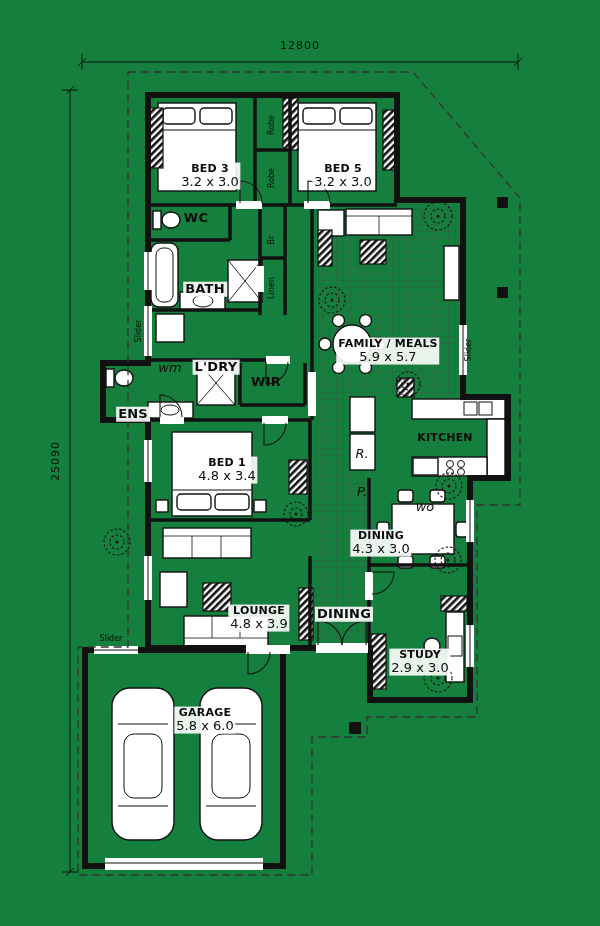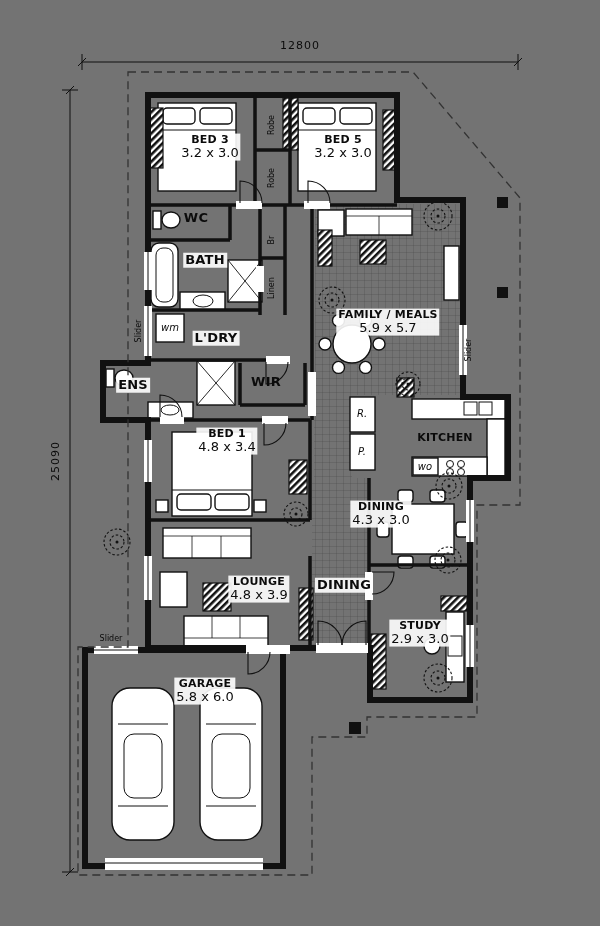--- a/index.html
+++ b/index.html
@@ -1,28 +1,28 @@
 <!DOCTYPE html>
 <html><head>
 <meta charset="utf-8">
 <style>
   html,body{margin:0;padding:0;background:#fff;}
-  .plan{position:relative;width:600px;height:926px;background:#737373;overflow:hidden;
+  .plan{position:relative;width:600px;height:926px;background:#15803d;overflow:hidden;
         font-family:"DejaVu Sans",sans-serif;color:#0b0b0b;}
   .plan svg{position:absolute;left:0;top:0;}
   .lbl{position:absolute;transform:translate(-50%,-50%);text-align:center;
        white-space:nowrap;line-height:1.12;color:#0b0b0b;}
   .vert{transform:translate(-50%,-50%) rotate(-90deg);}
   .room-name{font-weight:700;font-size:11px;letter-spacing:.2px;}
   .sm .room-name{font-size:13px;}
   .room-size{font-size:13px;}
   .fixture{font-size:8px;}
-  .tiny{font-size:10px;font-style:italic;}
+  .tiny{font-size:13px;font-style:italic;margin-top:40px;}
   .dim{font-size:11px;letter-spacing:1px;}
-  .bgw{background:rgba(255,255,255,.9);padding:0 2px;}
+  .bgw{background:rgba(255,255,255,.9);padding:0 2px;margin-top:29px;}
 </style>
 </head>
 <body>
 
 <div class="plan">
 
 <svg width="600" height="926" viewBox="0 0 600 926">
   <defs>
     <pattern id="tiles" width="7" height="7" patternUnits="userSpaceOnUse">
       <path d="M7,0 H0 V7" fill="none" stroke="#4a4a4a" stroke-width="0.6"></path>

